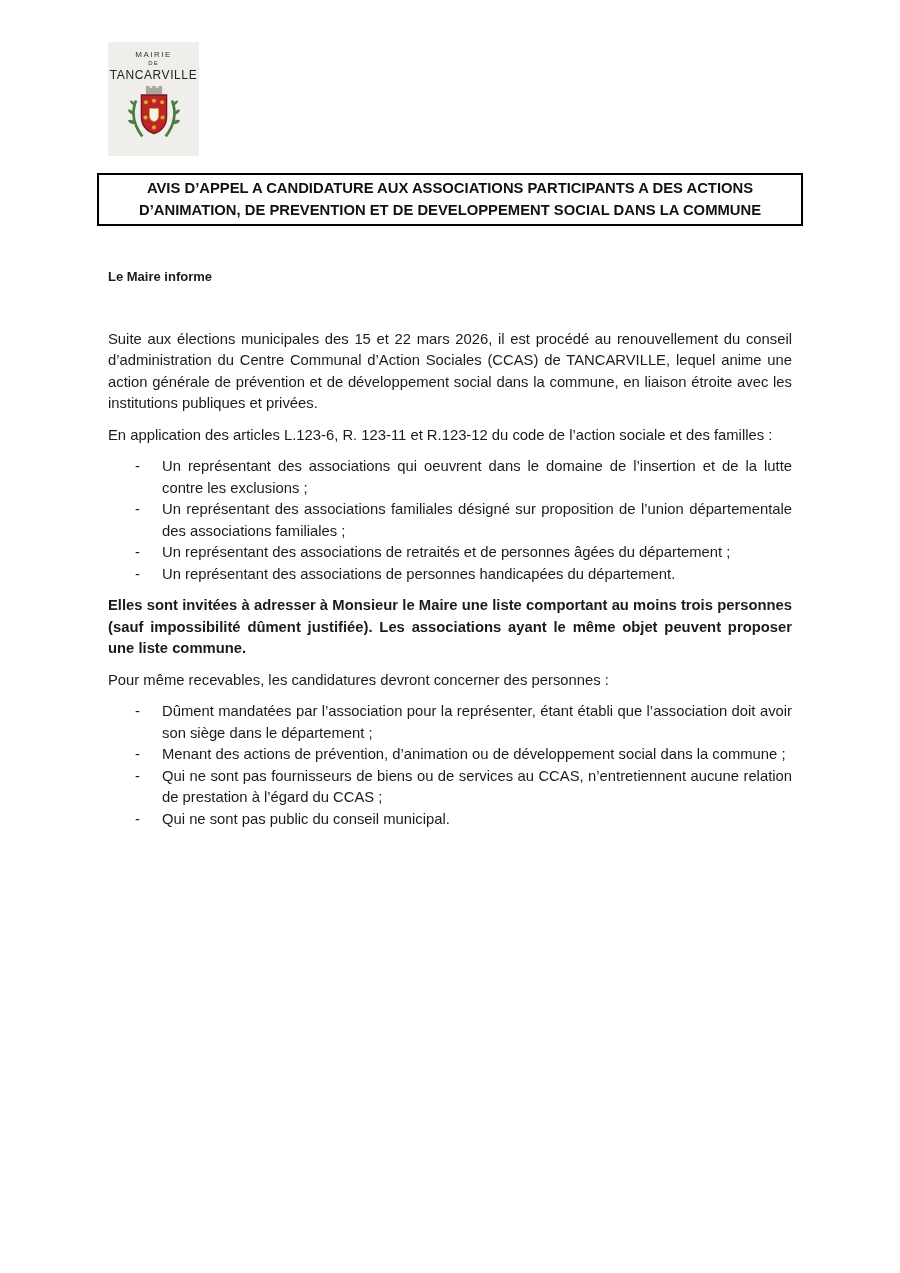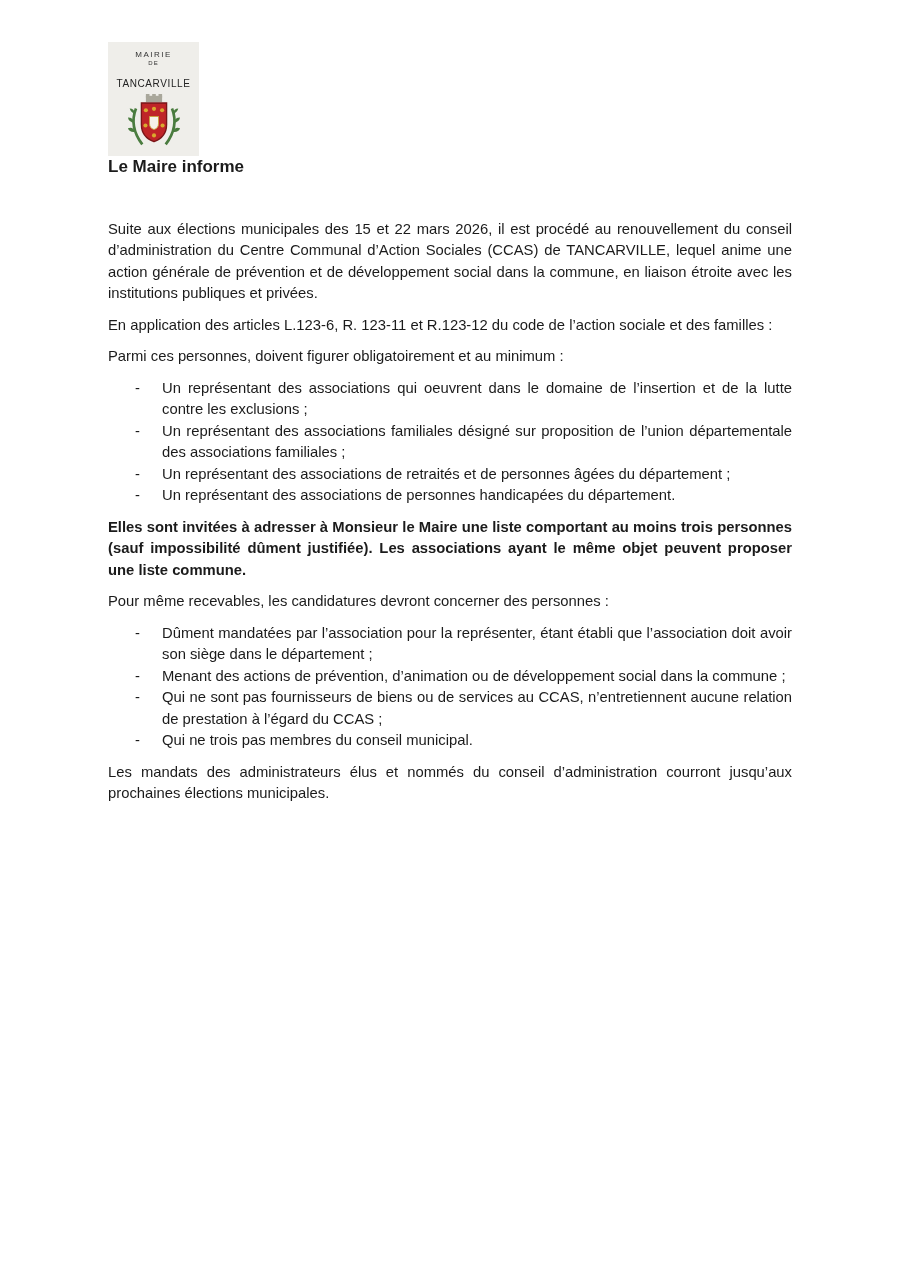--- a/index.html
+++ b/index.html
@@ -28,39 +28,40 @@
     background: #efeeea;
     display: flex;
     flex-direction: column;
     align-items: center;
     padding-top: 9px;
     box-sizing: border-box;
     text-align: center;
   }
   .logo-mairie { font-size: 8px; letter-spacing: 1.5px; color: #333; line-height: 1.1; }
   .logo-de     { font-size: 6px; letter-spacing: 1px; color: #333; line-height: 1.2; }
-  .logo-ville  { font-size: 10px; letter-spacing: 0.6px; color: #222; line-height: 1.2; margin: 11px 0 2px; }
+  .logo-ville  { font-size: 12px; letter-spacing: 0.6px; color: #222; line-height: 1.2; margin: 1px 0 2px; }
 
   
   .title-box {
     border: 2px solid #000;
     margin: 17px -11px 0 -11px;
     padding: 3px 8px;
     text-align: center;
     font-weight: bold;
     font-size: 14.8px;
     line-height: 21.5px;
     color: #111;
   }
 
   
   .greeting {
+    margin-top: 40px;
     margin-bottom: 41px;
     font-weight: bold;
-    font-size: 17px;
+    font-size: 13px;
     line-height: 21.5px;
   }
   p.doc {
     margin: 0 0 10px 0;
     font-size: 14.8px;
     line-height: 21.5px;
     text-align: justify;
   }
   p.doc.bold { font-weight: bold; }
   p.doc.underlined { }
@@ -110,30 +111,32 @@
         <circle cx="21" cy="20" r="2.3" fill="#d9aa2e"></circle>
         <circle cx="30" cy="18.5" r="2.3" fill="#d9aa2e"></circle>
         <circle cx="39" cy="20" r="2.3" fill="#d9aa2e"></circle>
         <circle cx="20.5" cy="37" r="2.3" fill="#d9aa2e"></circle>
         <circle cx="39.5" cy="37" r="2.3" fill="#d9aa2e"></circle>
         <circle cx="30" cy="48" r="2.3" fill="#d9aa2e"></circle>
       </svg>
     </span>
   </div>
 
+  <div class="title-box">
+    <span>AVIS D’APPEL A CANDIDATURE AUX ASSOCIATIONS PARTICIPANTS A DES ACTIONS D’ANIMATION, DE PREVENTION ET DE DEVELOPPEMENT SOCIAL DANS LA COMMUNE</span>
+  </div>
 
   <div class="greeting">Le Maire informe</div>
 
   <p class="doc">Suite aux élections municipales des 15 et 22 mars 2026, il est procédé au renouvellement du conseil d’administration du Centre Communal d’Action Sociales (CCAS) de TANCARVILLE, lequel anime une action générale de prévention et de développement social dans la commune, en liaison étroite avec les institutions publiques et privées.</p>
 
 
   <p class="doc underlined">En application des articles L.123-6, R. 123-11 et R.123-12 du code de l’action sociale et des familles :</p>
 
 
-  <p class="doc">Parmi ces personnes, doivent figurer obligatoirement et au minimum :</p>
 
   <div class="dash-list">
     <div class="dash-item">
       <span class="dash-marker">-</span>
       <span class="dash-text">Un représentant des associations qui oeuvrent dans le domaine de l’insertion et de la lutte contre les exclusions ;</span>
     </div>
     <div class="dash-item">
       <span class="dash-marker">-</span>
       <span class="dash-text">Un représentant des associations familiales désigné sur proposition de l’union départementale des associations familiales ;</span>
     </div>
@@ -160,19 +163,18 @@
     <div class="dash-item">
       <span class="dash-marker">-</span>
       <span class="dash-text">Menant des actions de prévention, d’animation ou de développement social dans la commune ;</span>
     </div>
     <div class="dash-item">
       <span class="dash-marker">-</span>
       <span class="dash-text">Qui ne sont pas fournisseurs de biens ou de services au CCAS, n’entretiennent aucune relation de prestation à l’égard du CCAS ;</span>
     </div>
     <div class="dash-item">
       <span class="dash-marker">-</span>
-      <span class="dash-text">Qui ne trois pas membres du conseil municipal.</span>
+      <span class="dash-text">Qui ne sont pas public du conseil municipal.</span>
     </div>
   </div>
 
-  <p class="doc last">Les mandats des administrateurs élus et nommés du conseil d’administration courront jusqu’aux prochaines élections municipales.</p>
 
 </div>
 
 </body></html>

